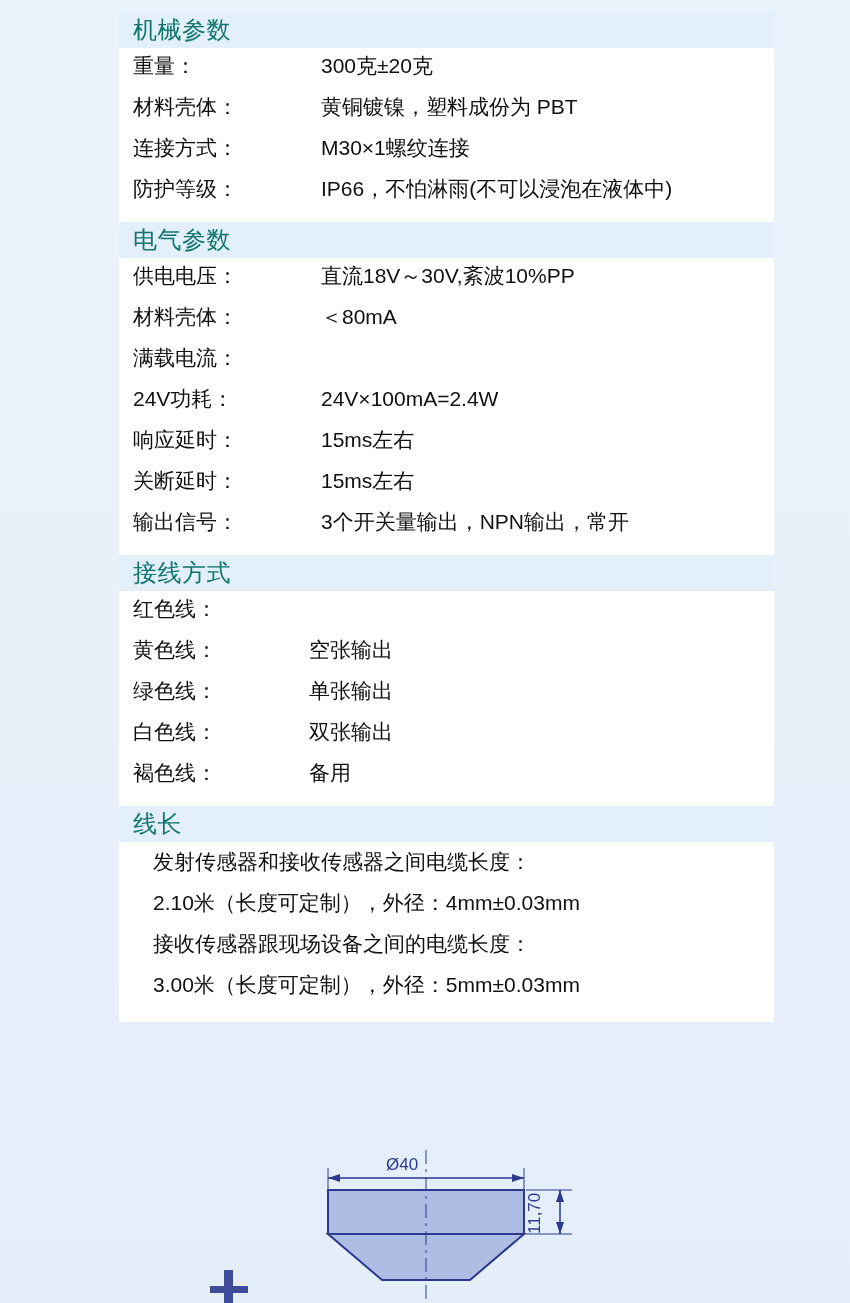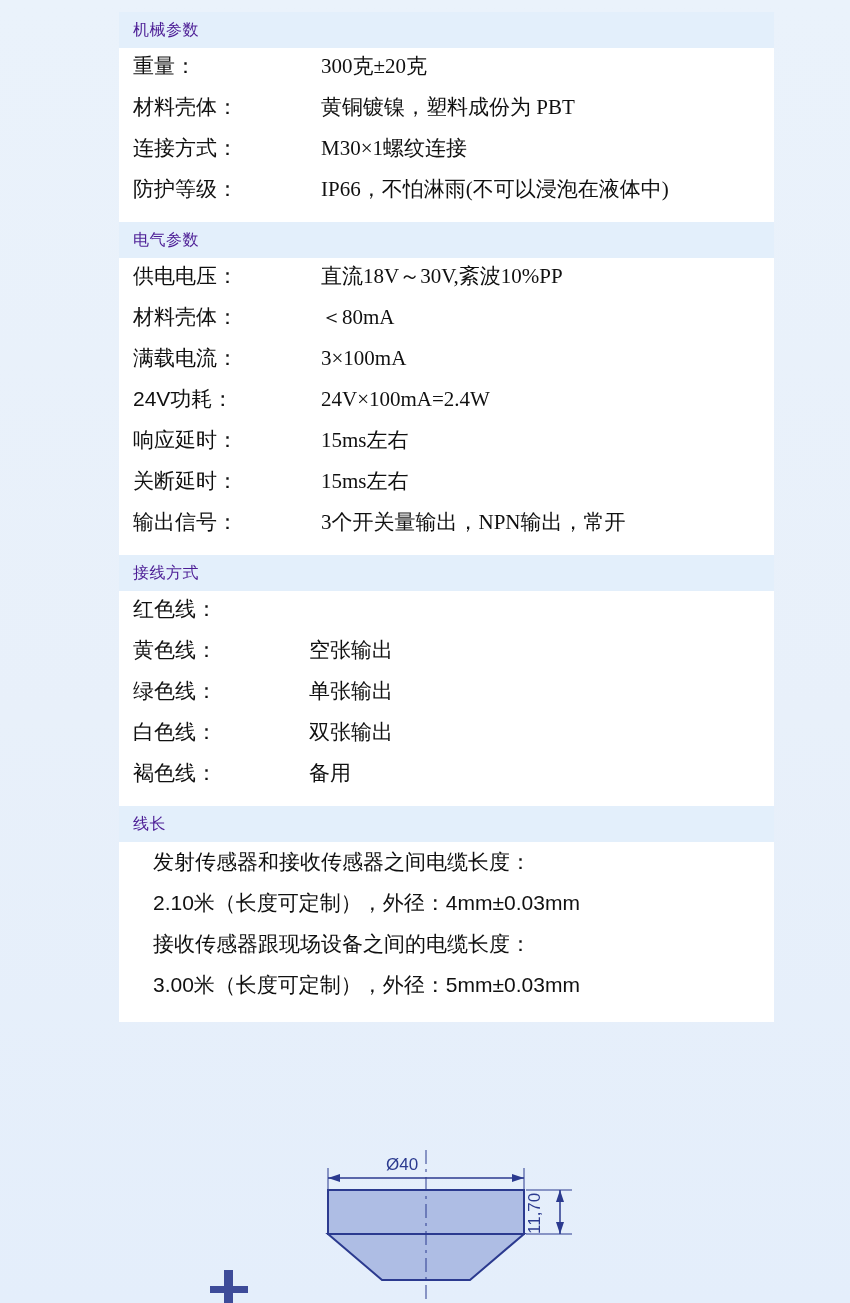--- a/index.html
+++ b/index.html
@@ -22,22 +22,22 @@
     width: 655px;
     background: #ffffff;
   }
 
   .section-head {
     background: #e3effb;
     height: 36px;
     display: flex;
     align-items: center;
     padding-left: 14px;
-    font-size: 16px;
-    color: #4c1d95;
+    font-size: 24px;
+    color: #0f766e;
     letter-spacing: 0.5px;
   }
 
   .rows {
     padding: 4px 0 6px 0;
   }
 
   .row {
     display: flex;
     align-items: baseline;
@@ -49,21 +49,20 @@
 
   .row .lbl {
     width: 172px;
     flex: 0 0 172px;
     white-space: nowrap;
   }
 
   .row .val {
     flex: 1 1 auto;
     white-space: nowrap;
-    font-family: Liberation Serif, serif;
   }
 
   
   .rows.wiring .row .lbl {
     width: 160px;
     flex: 0 0 160px;
   }
 
   .lines {
     padding: 6px 0 10px 0;
@@ -124,21 +123,20 @@
       <div class="row">
         <span class="lbl">供电电压：</span>
         <span class="val">直流18V～30V,紊波10%PP</span>
       </div>
       <div class="row">
         <span class="lbl">材料壳体：</span>
         <span class="val">＜80mA</span>
       </div>
       <div class="row">
         <span class="lbl">满载电流：</span>
-        <span class="val">3×100mA</span>
       </div>
       <div class="row">
         <span class="lbl">24V功耗：</span>
         <span class="val">24V×100mA=2.4W</span>
       </div>
       <div class="row">
         <span class="lbl">响应延时：</span>
         <span class="val">15ms左右</span>
       </div>
       <div class="row">

